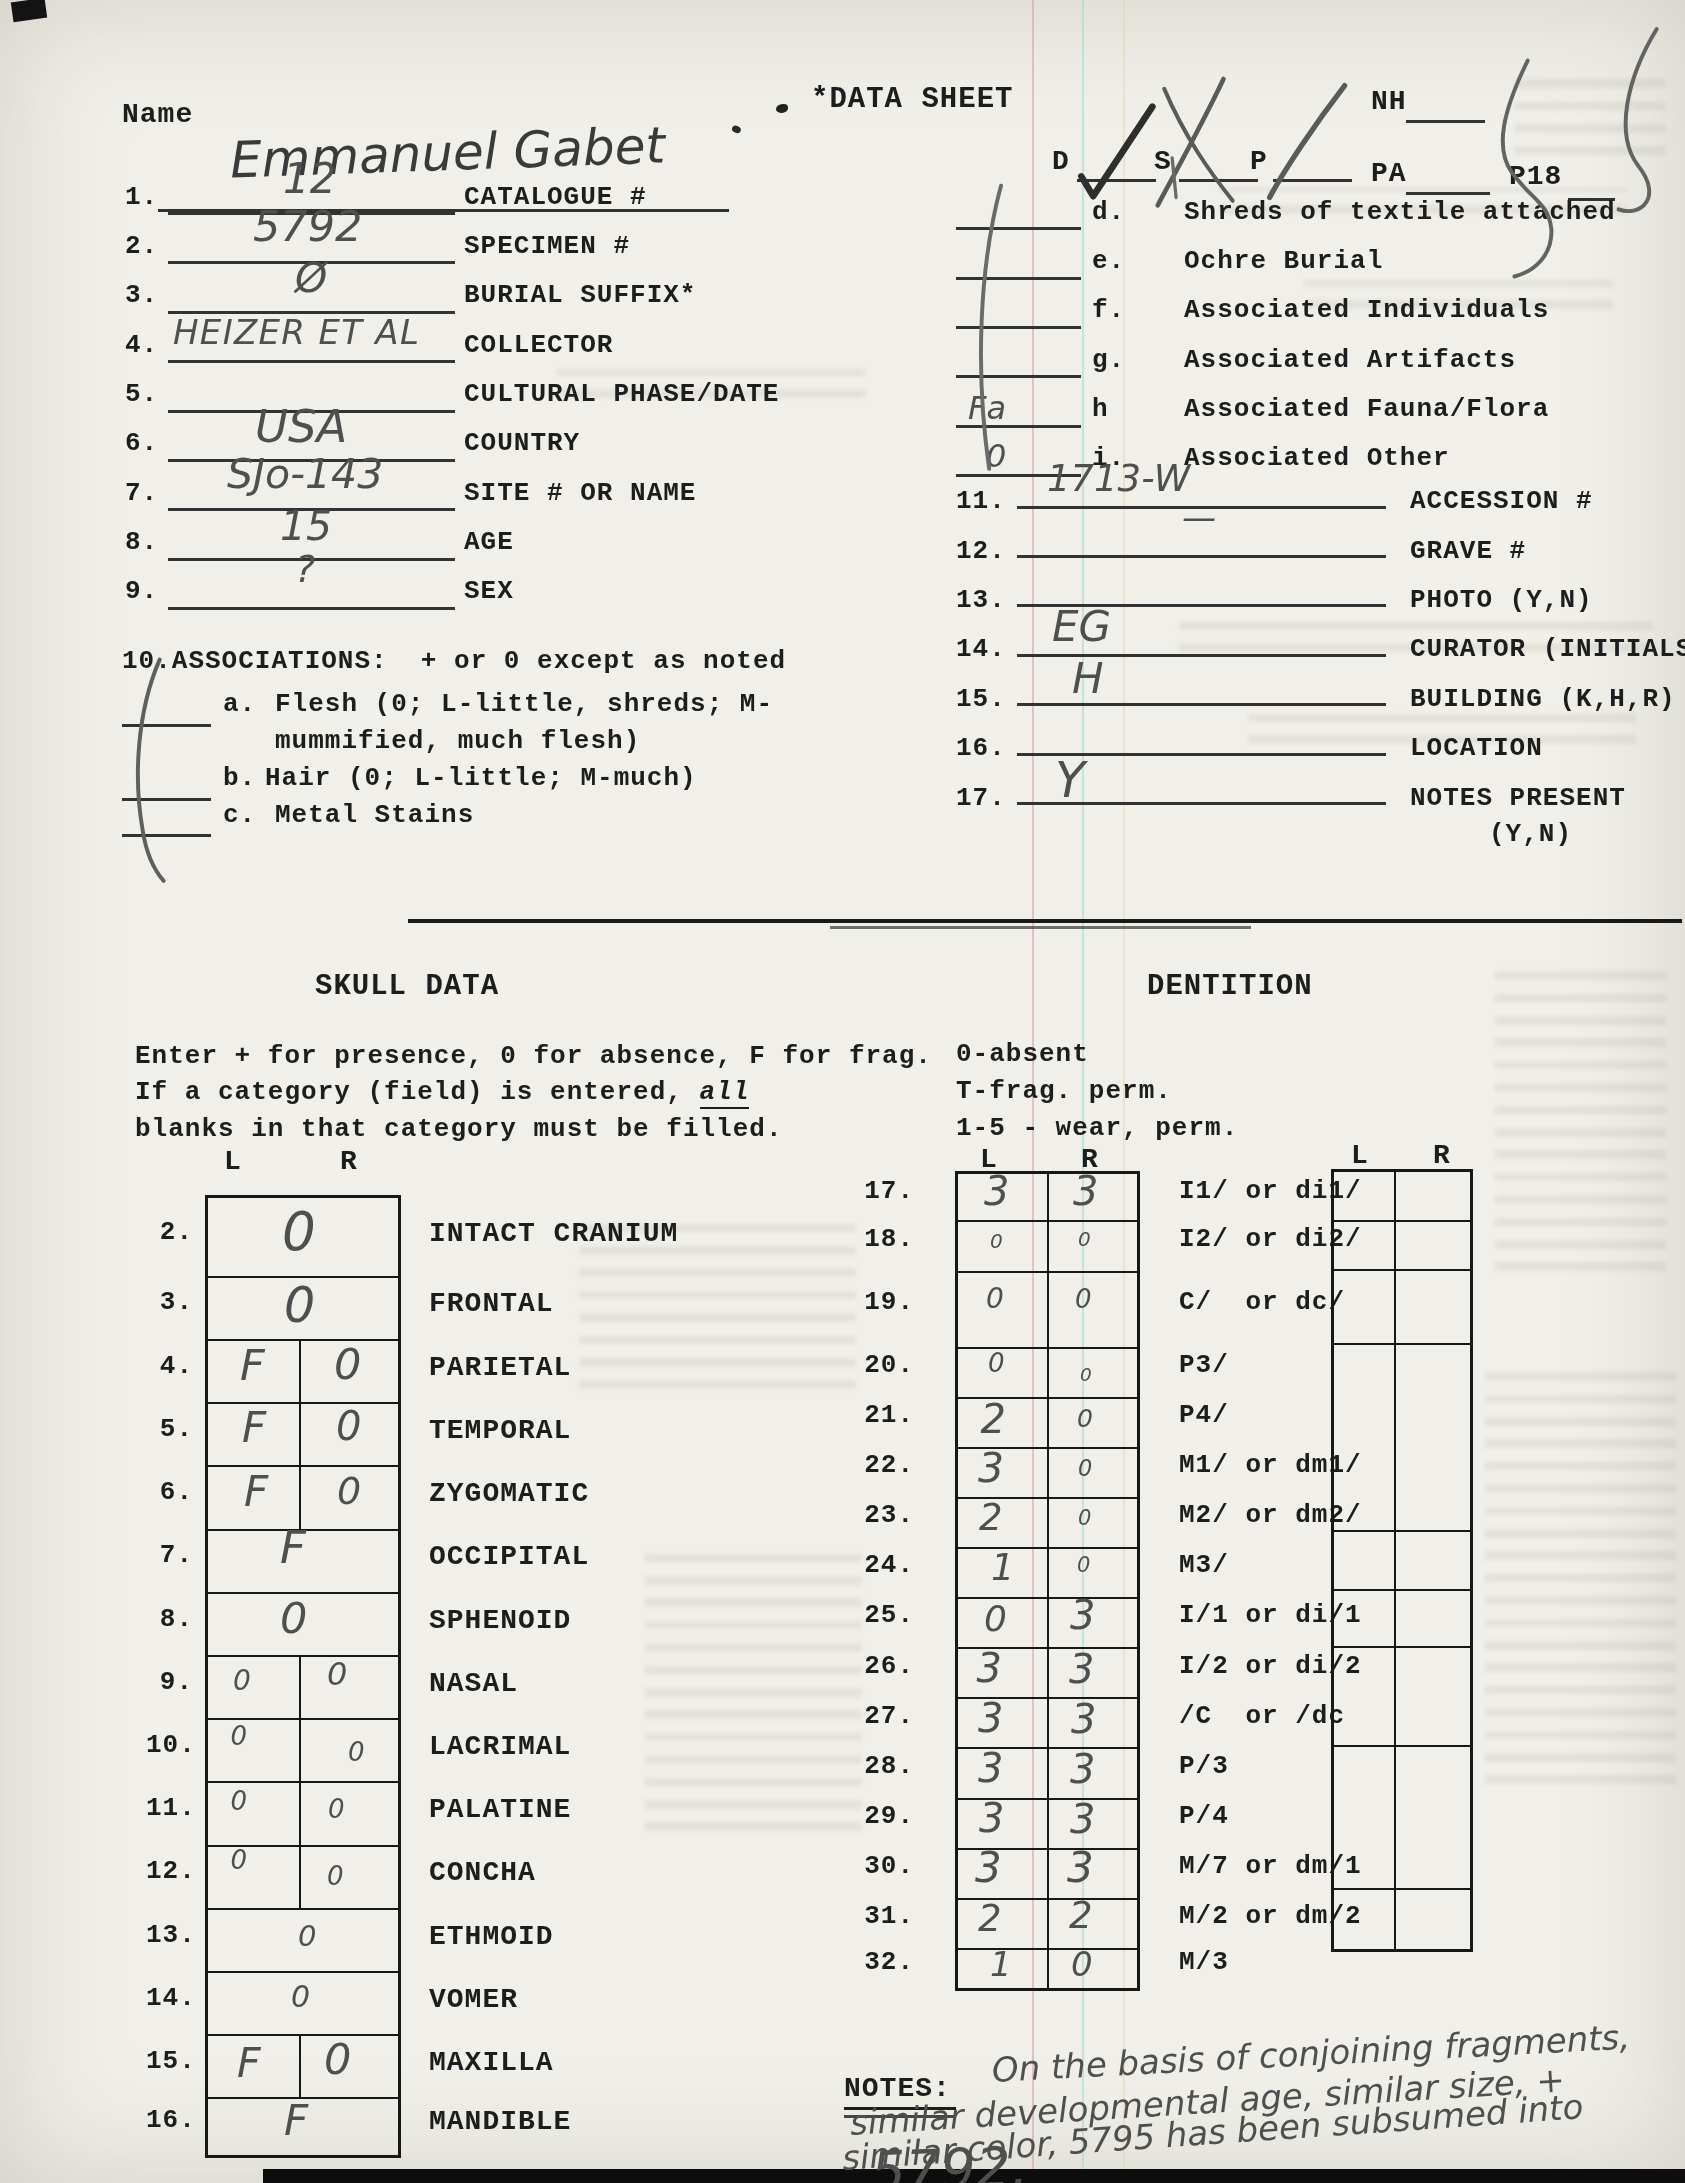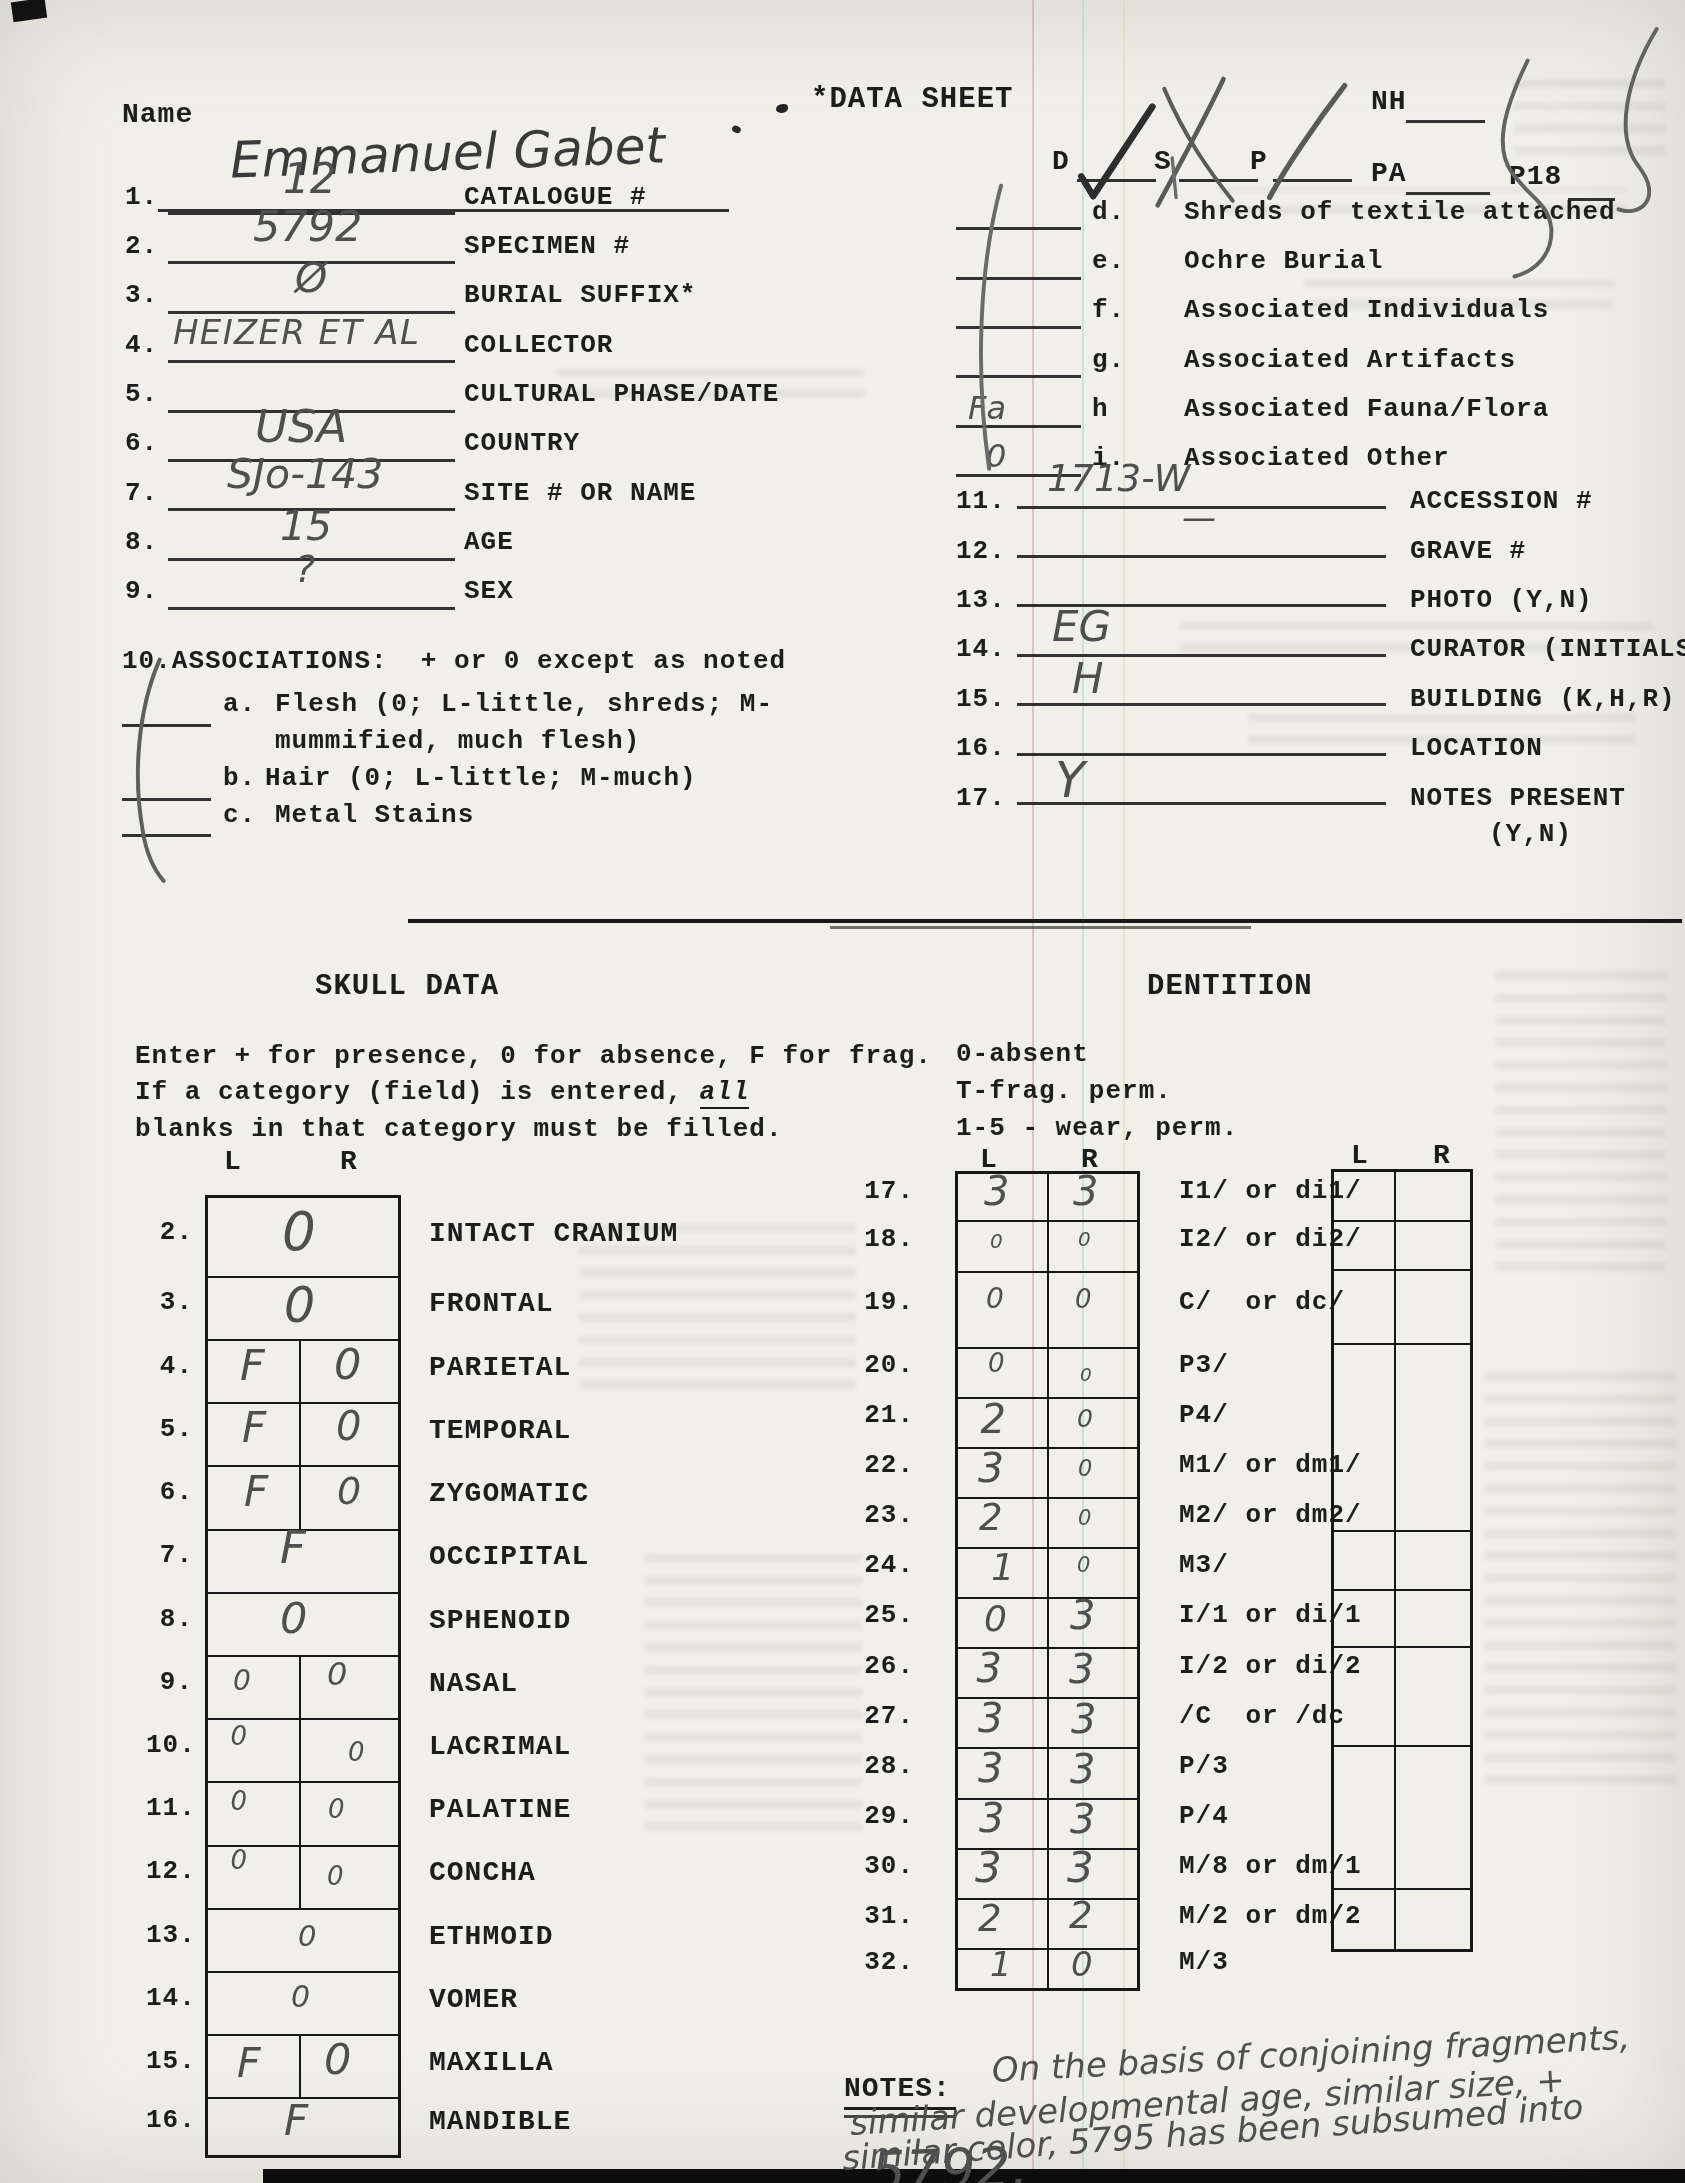--- a/index.html
+++ b/index.html
@@ -347,21 +347,21 @@
   <div class="abs t" style="left:1179px;top:1601px;font-size:26px;">I/1 or di/1</div>
   <div class="abs t" style="left:859px;top:1652px;width:55px;text-align:right;font-size:26px;">26.</div>
   <div class="abs t" style="left:1179px;top:1652px;font-size:26px;">I/2 or di/2</div>
   <div class="abs t" style="left:859px;top:1702px;width:55px;text-align:right;font-size:26px;">27.</div>
   <div class="abs t" style="left:1179px;top:1702px;font-size:26px;">/C  or /dc</div>
   <div class="abs t" style="left:859px;top:1752px;width:55px;text-align:right;font-size:26px;">28.</div>
   <div class="abs t" style="left:1179px;top:1752px;font-size:26px;">P/3</div>
   <div class="abs t" style="left:859px;top:1802px;width:55px;text-align:right;font-size:26px;">29.</div>
   <div class="abs t" style="left:1179px;top:1802px;font-size:26px;">P/4</div>
   <div class="abs t" style="left:859px;top:1852px;width:55px;text-align:right;font-size:26px;">30.</div>
-  <div class="abs t" style="left:1179px;top:1852px;font-size:26px;">M/8 or dm/1</div>
+  <div class="abs t" style="left:1179px;top:1852px;font-size:26px;">M/7 or dm/1</div>
   <div class="abs t" style="left:859px;top:1902px;width:55px;text-align:right;font-size:26px;">31.</div>
   <div class="abs t" style="left:1179px;top:1902px;font-size:26px;">M/2 or dm/2</div>
   <div class="abs t" style="left:859px;top:1948px;width:55px;text-align:right;font-size:26px;">32.</div>
   <div class="abs t" style="left:1179px;top:1948px;font-size:26px;">M/3</div>
 
   <div class="abs t" style="left:1351px;top:1140px;font-size:28px;">L</div>
   <div class="abs t" style="left:1433px;top:1140px;font-size:28px;">R</div>
   <div class="abs tbl" style="left:1331px;top:1169px;width:136px;height:777px;">
     <div class="abs hline" style="top:48px;"></div>
     <div class="abs hline" style="top:97px;"></div>

